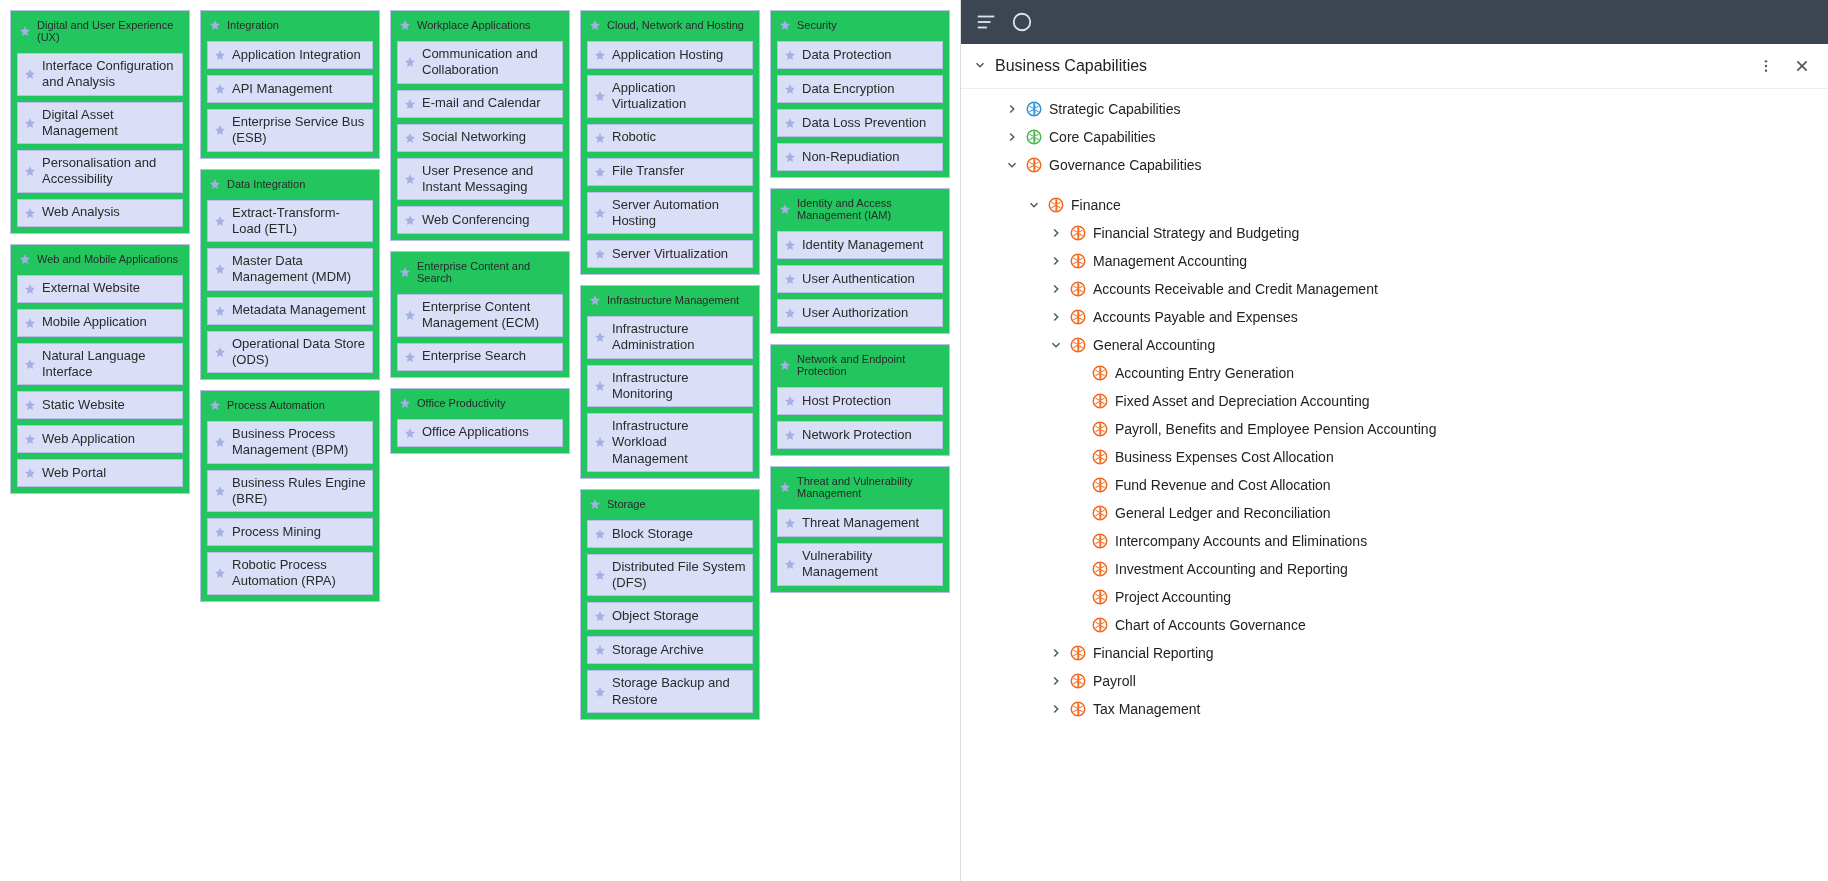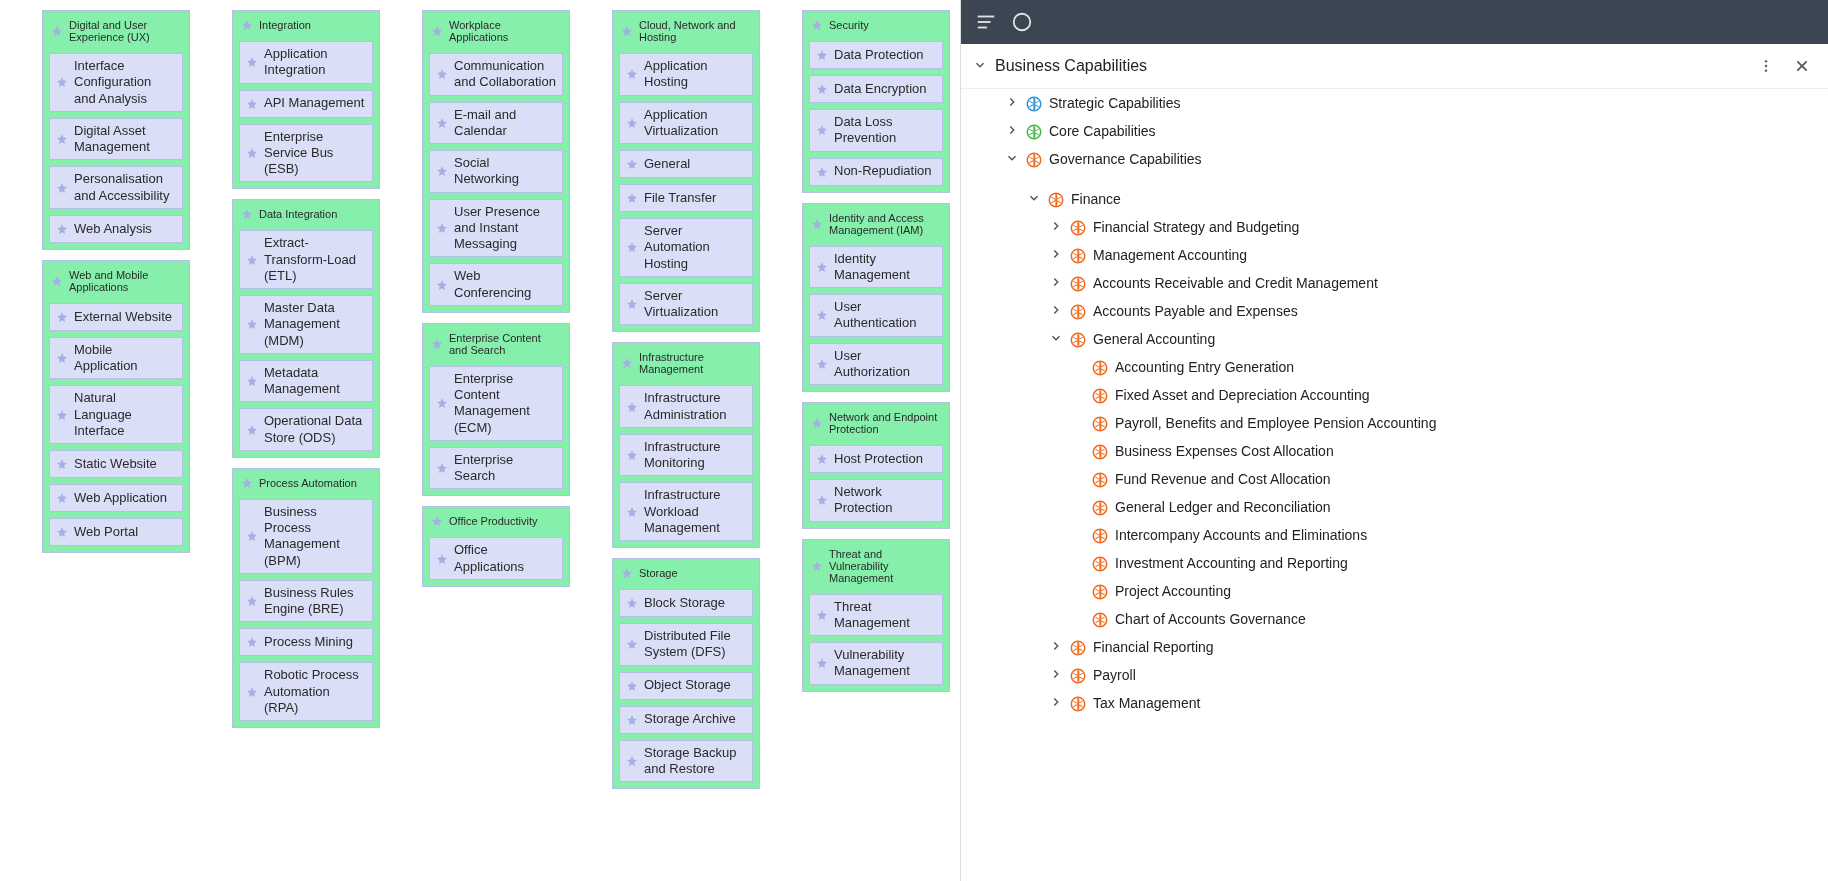--- a/index.html
+++ b/index.html
@@ -1,34 +1,34 @@
 <!DOCTYPE html>
 <html><head>
 <meta charset="utf-8">
 <style>
   * { box-sizing: border-box; margin: 0; padding: 0; }
   html, body { width: 1828px; height: 881px; font-family: Arial, Helvetica, sans-serif; font-size: 12px; background: #fff; color: #333; }
   .root { display: flex; width: 100%; height: 100%; }
   .left-pane { display: flex; gap: 10px; padding: 10px; }
   .column { width: 180px; display: flex; flex-direction: column; gap: 10px; }
-  .group { border: 1px solid #b7bfe8; background: #86efac; padding: 6px; display: flex; flex-direction: column; gap: 6px; margin-left: 32px; }
+  .group { border: 1px solid #b7bfe8; background: #22c55e; padding: 6px; display: flex; flex-direction: column; gap: 6px; }
   .group-header { display: flex; align-items: center; gap: 6px; padding: 2px 2px 4px 2px; font-size: 11px; color: #2a2a2a; }
   .card { border: 1px solid #b7bfe8; background: #dadff7; padding: 4px 6px; display: flex; align-items: center; gap: 6px; font-size: 13px; color: #2a2a2a; min-height: 28px; }
   .card span.label { flex: 1; line-height: 1.25; }
   .star-icon { width: 12px; height: 12px; flex: 0 0 12px; display: inline-block; }
   .star-icon svg { width: 12px; height: 12px; display: block; }
   .right-pane { flex: 1; background: #fff; display: flex; flex-direction: column; border-left: 1px solid #ddd; }
   .toolbar { background: #3b4652; height: 44px; display: flex; align-items: center; padding: 0 14px; gap: 14px; }
   .tb-icon { color: #dfe3e7; display: flex; align-items: center; justify-content: center; }
   .panel-header { display: flex; align-items: center; padding: 8px 12px; gap: 8px; border-bottom: 1px solid #eee; }
   .panel-title { font-size: 16px; color: #222; flex: 1; }
   .chev { width: 14px; height: 14px; }
   .hb { width: 28px; height: 28px; display: flex; align-items: center; justify-content: center; border-radius: 3px; cursor: pointer; }
   .tree { padding: 6px 10px; overflow: auto; }
-  .tree-row { display: flex; gap: 6px; height: 28px; font-size: 14px; color: #222; cursor: default; }
+  .tree-row { display: flex; align-items: center; gap: 6px; height: 28px; font-size: 14px; color: #222; cursor: default; }
   .tree-row .chev-wrap { width: 14px; display: flex; justify-content: center; }
   .node-icon { width: 18px; height: 18px; border-radius: 50%; display: flex; align-items: center; justify-content: center; }
   .node-icon svg { width: 18px; height: 18px; }
   .depth-1 { padding-left: 34px; }
   .depth-2 { padding-left: 56px; margin-top: 12px; }
   .depth-3 { padding-left: 78px; }
   .depth-4 { padding-left: 100px; }
 </style>
 </head>
 <body>
@@ -379,21 +379,21 @@
               </svg>
             </span>
             <span class="label">Application Virtualization</span>
           </div>
           <div class="card">
             <span class="star-icon">
               <svg viewBox="0 0 24 24" fill="#a4b0e4">
                 <path d="M12 2l2.9 6.9L22 10l-5.5 4.9L18 22l-6-3.5L6 22l1.5-7.1L2 10l7.1-1.1z"></path>
               </svg>
             </span>
-            <span class="label">General</span>
+            <span class="label">Robotic</span>
           </div>
           <div class="card">
             <span class="star-icon">
               <svg viewBox="0 0 24 24" fill="#a4b0e4">
                 <path d="M12 2l2.9 6.9L22 10l-5.5 4.9L18 22l-6-3.5L6 22l1.5-7.1L2 10l7.1-1.1z"></path>
               </svg>
             </span>
             <span class="label">File Transfer</span>
           </div>
           <div class="card">

